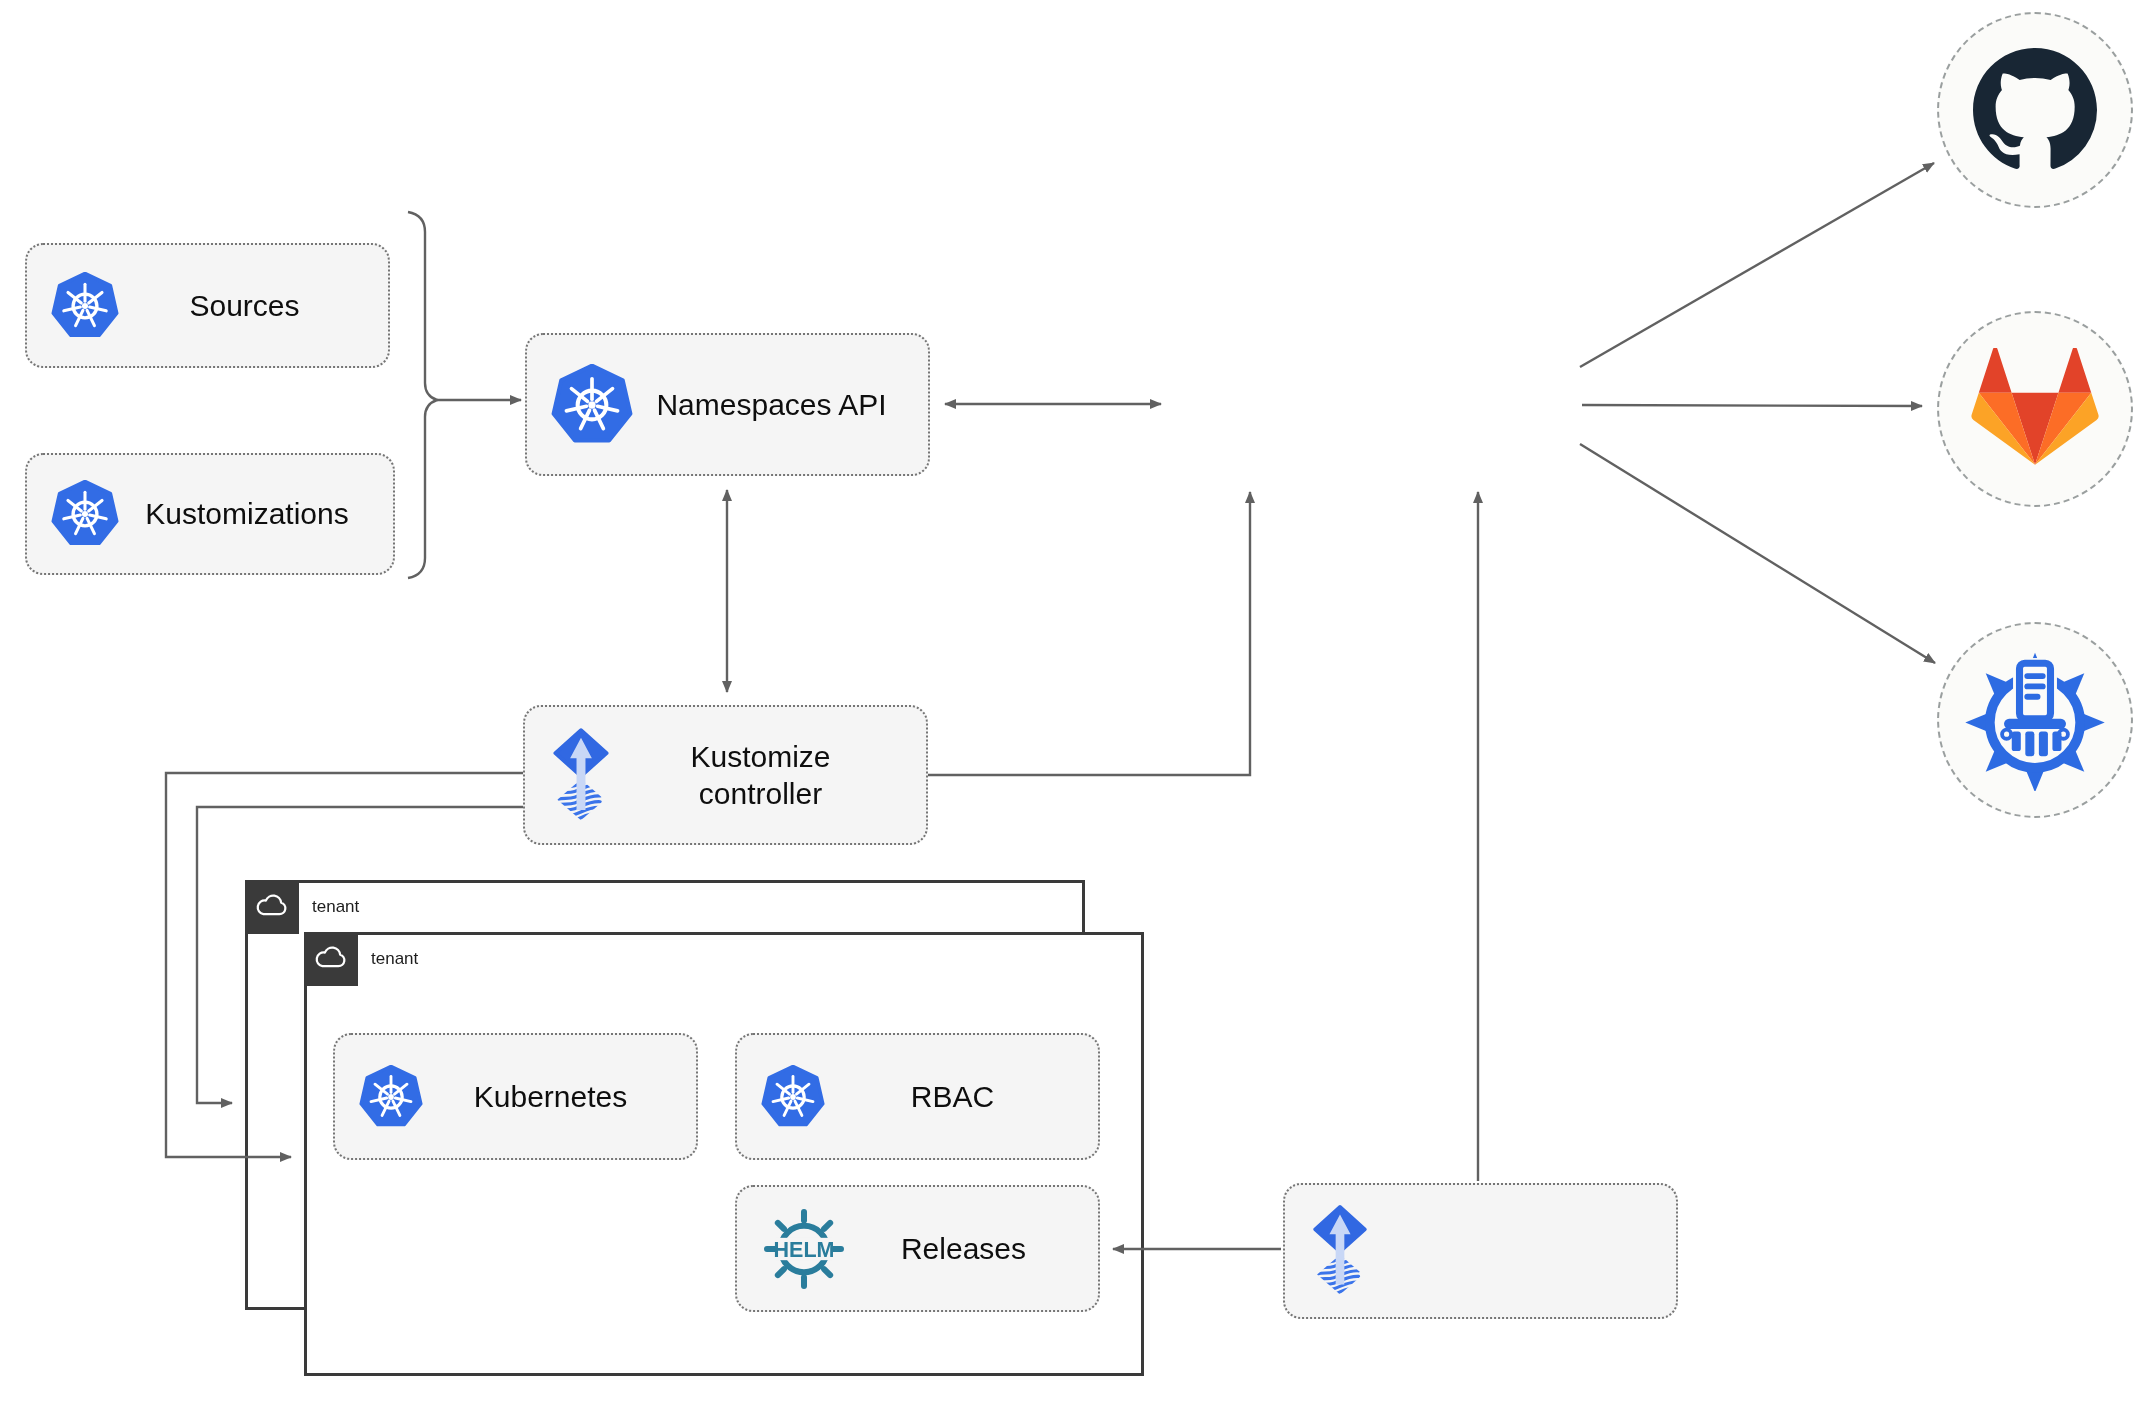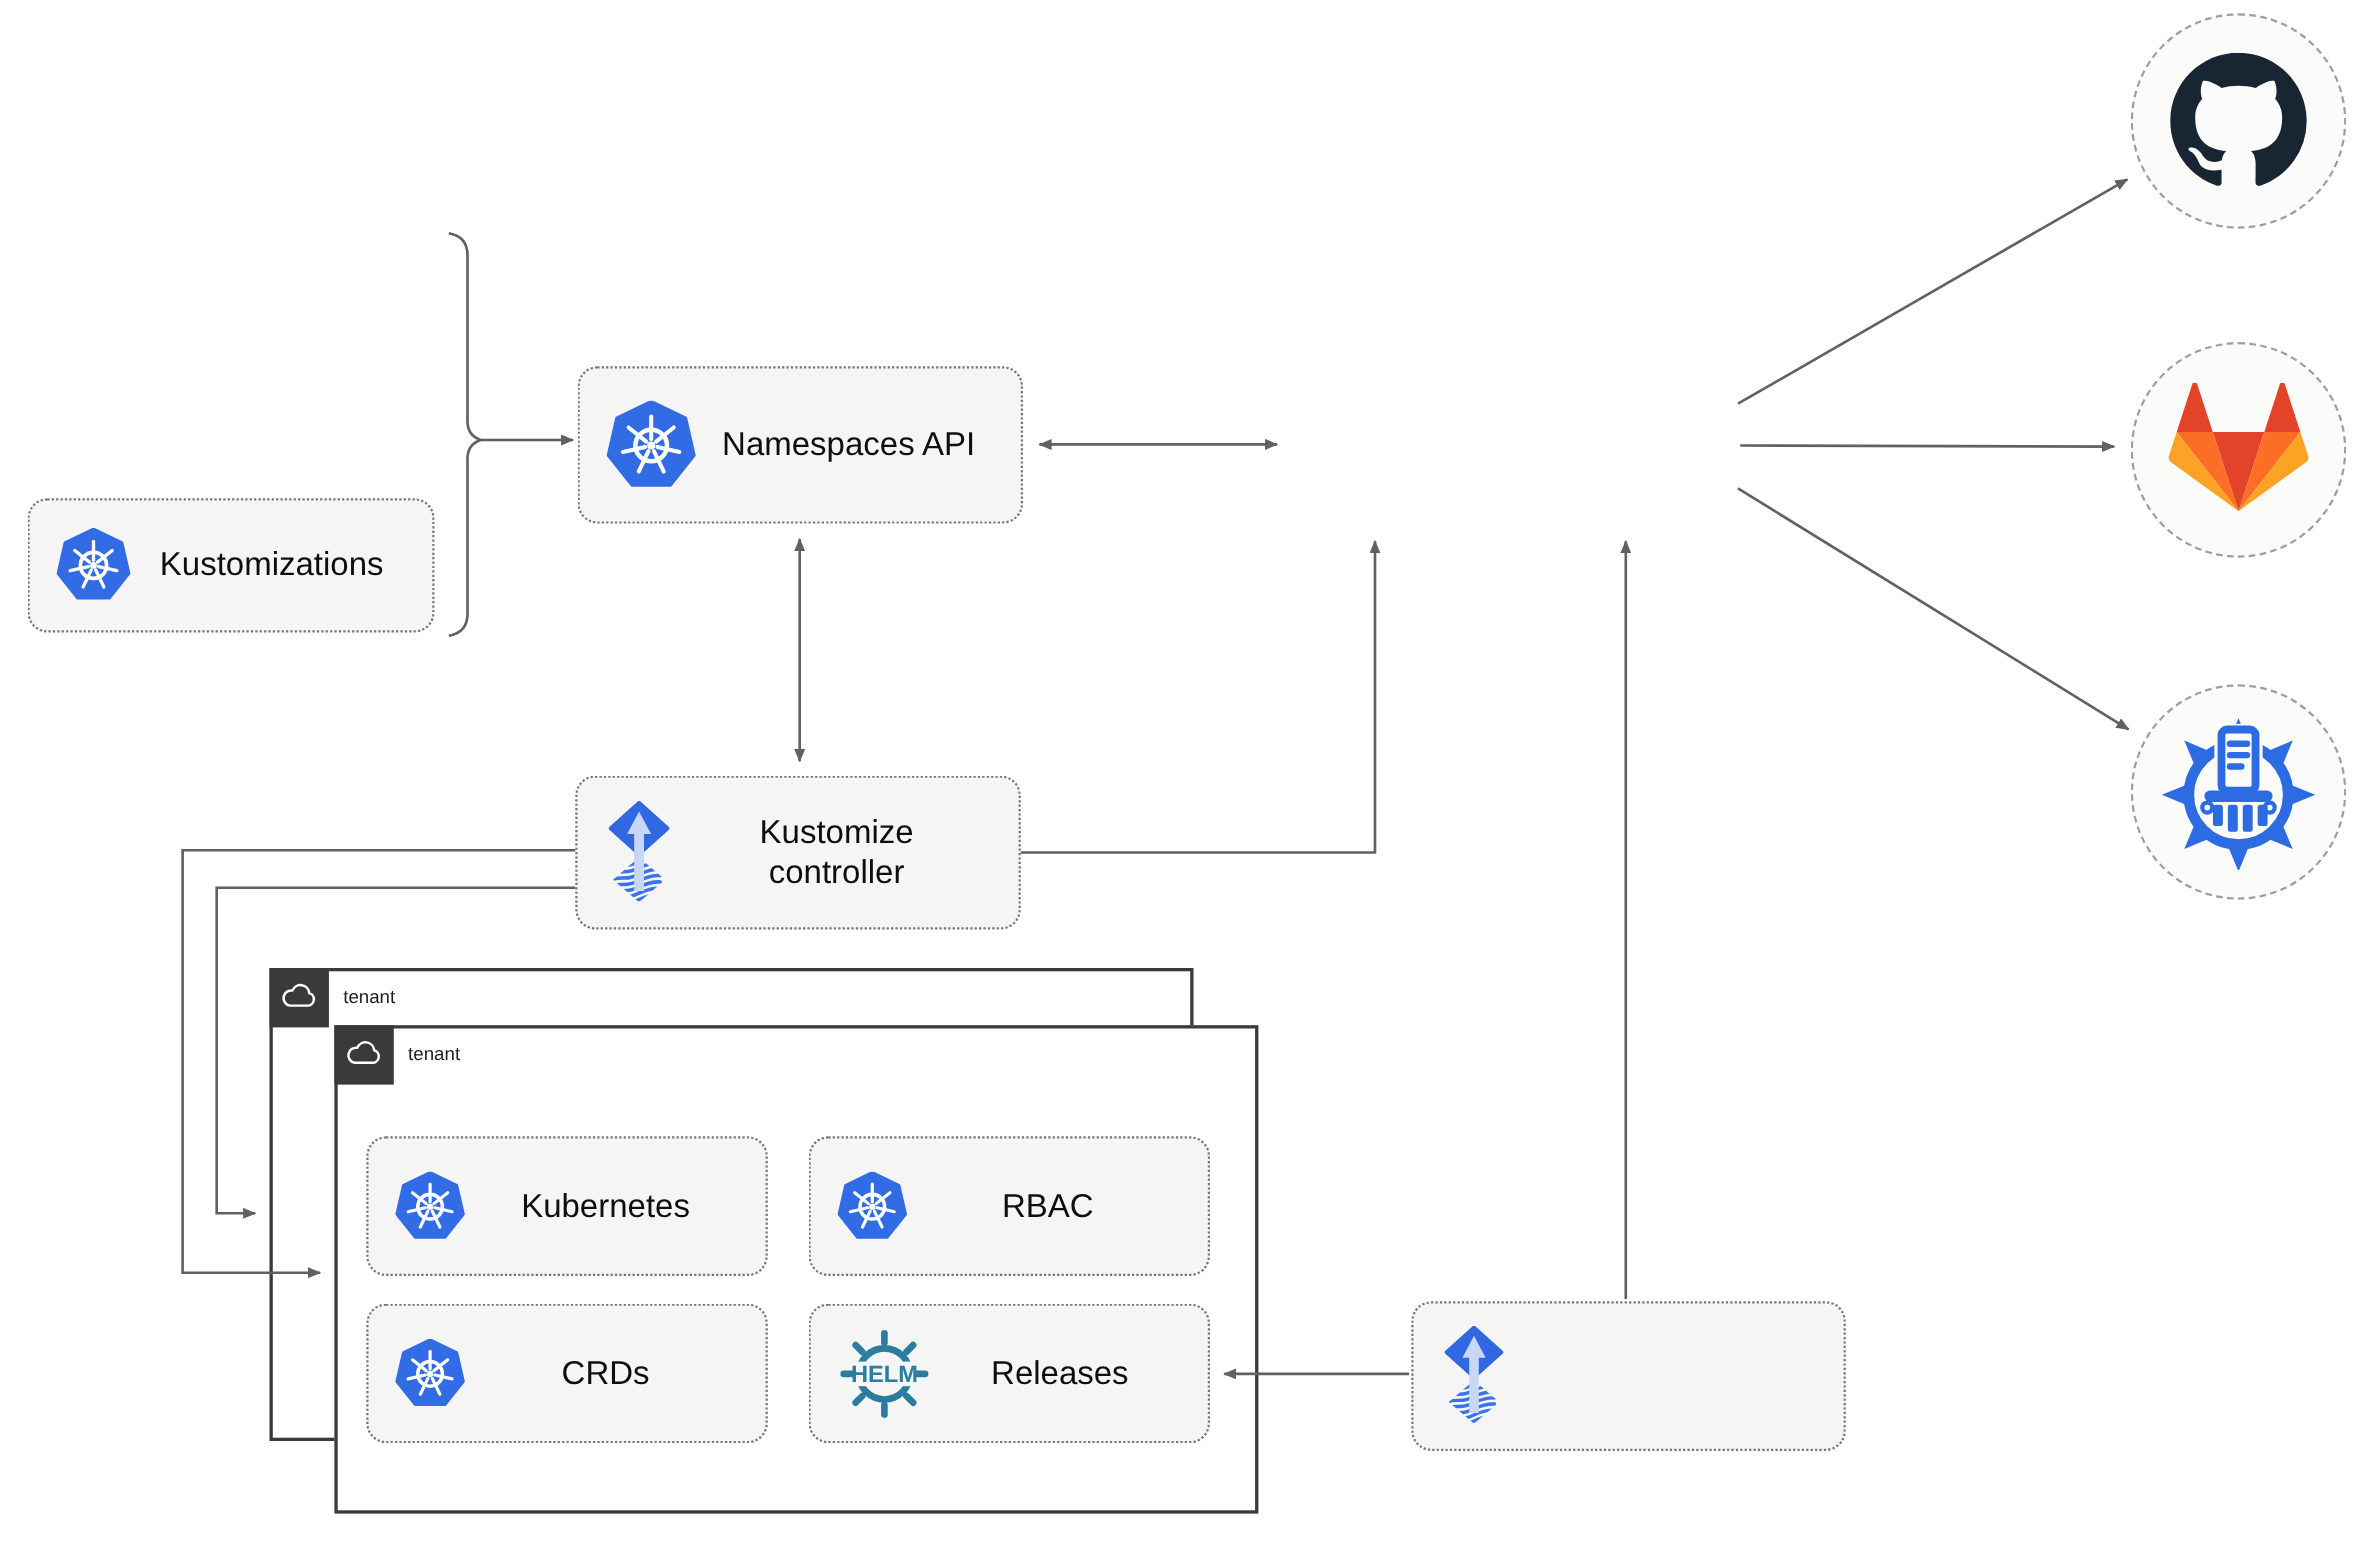--- a/index.html
+++ b/index.html
@@ -77,20 +77,28 @@
           <path d="M4 151 c 14 -9 24 -3 36 -7 c 12 -4 22 -12 40 -11"></path>
         </g>
         <path d="M50 15 L67 47 L57 47 L57 128 L43 128 L43 47 L33 47 Z" fill="#c8d7f6"></path>
       </symbol>
       <symbol id="sym-cloud" viewBox="0 0 24 24">
         <path d="M6.3 16.8 H17 a3.9 3.9 0 0 0 1.1 -7.64 A5.3 5.3 0 0 0 7.9 7.7 a3.9 3.9 0 0 0 -1.6 9.1 z" fill="none" stroke="#fff" stroke-width="1.5" stroke-linejoin="round"></path>
       </symbol>
     </defs>
   </svg>
 
+  <div class="node" style="left:25px;top:243px;width:365px;height:125px">
+    <svg class="icn" width="68" height="68" viewBox="0 0 100 100">
+        <use href="#sym-k8s"></use>
+      </svg>
+    <div class="lbl">
+        <span>Sources</span>
+      </div>
+  </div>
   <div class="node" style="left:25px;top:453px;width:370px;height:122px">
     <svg class="icn" width="68" height="68" viewBox="0 0 100 100">
         <use href="#sym-k8s"></use>
       </svg>
     <div class="lbl">
         <span>Kustomizations</span>
       </div>
   </div>
 
   <div class="node" style="left:525px;top:333px;width:405px;height:143px">
@@ -142,28 +150,20 @@
     <div class="lbl">
         <span>Kubernetes</span>
       </div>
   </div>
   <div class="node" style="left:735px;top:1033px;width:365px;height:127px">
     <svg class="icn" width="64" height="64" viewBox="0 0 100 100">
         <use href="#sym-k8s"></use>
       </svg>
     <div class="lbl">
         <span>RBAC</span>
-      </div>
-  </div>
-  <div class="node" style="left:333px;top:1185px;width:365px;height:127px">
-    <svg class="icn" width="64" height="64" viewBox="0 0 100 100">
-        <use href="#sym-k8s"></use>
-      </svg>
-    <div class="lbl">
-        <span>CRDs</span>
       </div>
   </div>
   <div class="node" style="left:735px;top:1185px;width:365px;height:127px">
     <svg class="icn" width="86" height="86" viewBox="0 0 100 100">
       <g stroke="#2a7d9c" stroke-width="7" stroke-linecap="round">
         <line x1="50" y1="7" x2="50" y2="17"></line>
         <line x1="50" y1="7" x2="50" y2="17" transform="rotate(45 50 50)"></line>
         <line x1="50" y1="7" x2="50" y2="17" transform="rotate(90 50 50)"></line>
         <line x1="50" y1="7" x2="50" y2="17" transform="rotate(135 50 50)"></line>
         <line x1="50" y1="7" x2="50" y2="17" transform="rotate(180 50 50)"></line>

